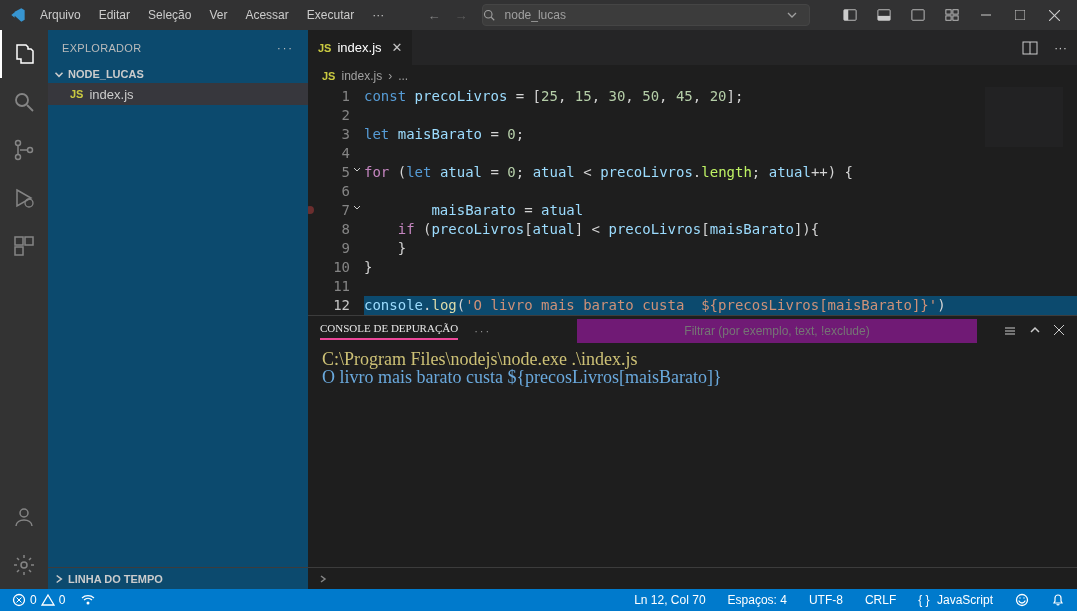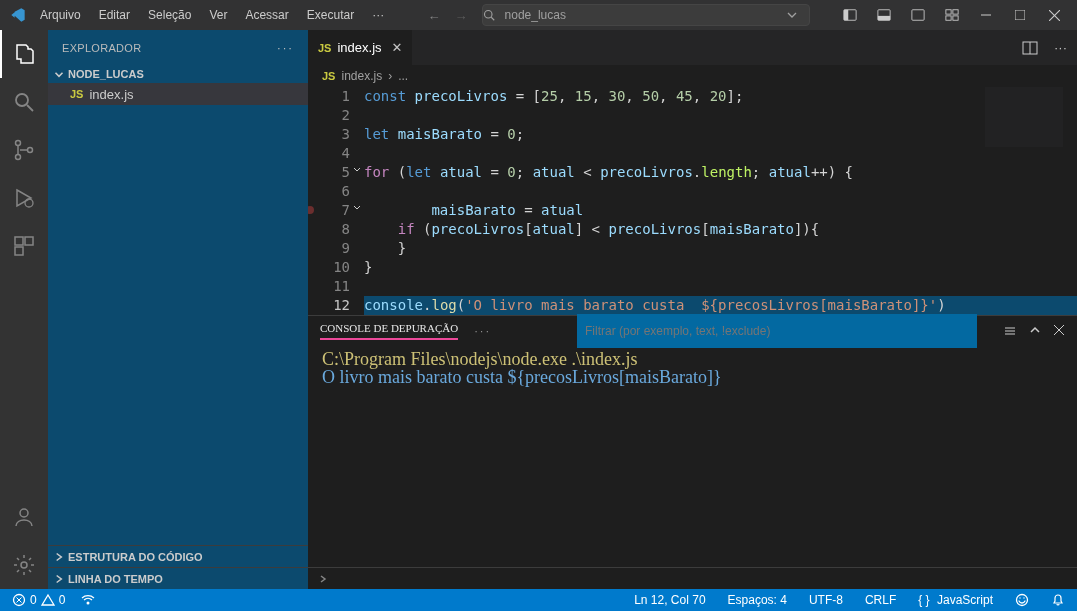--- a/index.html
+++ b/index.html
@@ -51,21 +51,21 @@
 .op { color: #d4d4d4; }
 .fn { color: #dcdcaa; }
 .str { color: #ce9178; }
 .prop { color: #bef264; }
 .minimap { position: absolute; right: 14px; top: 57px; width: 78px; height: 60px; background: #252526; opacity: 0.6; }
 .panel { flex: 1; display: flex; flex-direction: column; border-top: 1px solid #3c3c3c; min-height: 0; }
 .panel-tabs { height: 30px; display: flex; align-items: center; padding: 0 12px; gap: 16px; font-size: 11px; color: #969696; }
 .panel-tabs .pt { cursor: pointer; }
 .panel-tabs .pt.active { color: #e7e7e7; border-bottom: 2px solid #ec4899; padding-bottom: 4px; font-family: Liberation Serif, serif; }
 .panel-tabs .dots { letter-spacing: 2px; }
-.panel-tabs .filter { margin-left: auto; width: 400px; height: 34px; background: #0369a1; border: none; color: #cccccc; padding: 0 8px; font-size: 12px; outline: none; }
+.panel-tabs .filter { margin-left: auto; width: 400px; height: 24px; background: #701a75; border: none; color: #cccccc; padding: 0 8px; font-size: 12px; outline: none; text-align: center; }
 .panel-tabs .pa { display: flex; gap: 12px; padding-left: 10px; color: #c5c5c5; }
 .panel-out { flex: 1; font-family: Liberation Serif, serif; font-size: 18px; padding: 4px 14px; line-height: 18px; }
 .panel-out .l1 { color: #cdc176; }
 .panel-out .l2 { color: #6aa9dd; }
 .panel-bc { height: 22px; display: flex; align-items: center; padding: 0 10px; border-top: 1px solid #3c3c3c; }
 .statusbar { height: 22px; background: #007acc; display: flex; align-items: center; color: #ffffff; font-size: 12px; padding: 0 8px; gap: 8px; }
 .statusbar .sb-item { display: flex; align-items: center; gap: 4px; padding: 0 4px; cursor: pointer; }
 .statusbar .sb-right { margin-left: auto; display: flex; gap: 14px; }
 svg { display: block; }
 </style>
@@ -204,26 +204,20 @@
       <svg width="14" height="14" viewBox="0 0 12 12">
           <path d="M3 5l3 3 3-3" stroke="#ccc" fill="none" stroke-width="1.3"></path>
         </svg>
       <span>NODE_LUCAS</span>
     </div>
     <div class="sb-file">
       <span class="js-badge">JS</span>
       <span>index.js</span>
     </div>
     <div class="sb-collapse">
-      <div class="sb-section">
-        <svg width="14" height="14" viewBox="0 0 12 12">
-            <path d="M4 3l4 3-4 3" stroke="#ccc" fill="none" stroke-width="1.3"></path>
-          </svg>
-        <span>ESTRUTURA DO CÓDIGO</span>
-      </div>
       <div class="sb-section">
         <svg width="14" height="14" viewBox="0 0 12 12">
             <path d="M4 3l4 3-4 3" stroke="#ccc" fill="none" stroke-width="1.3"></path>
           </svg>
         <span>LINHA DO TEMPO</span>
       </div>
     </div>
   </div>
 
   <div class="editor">

